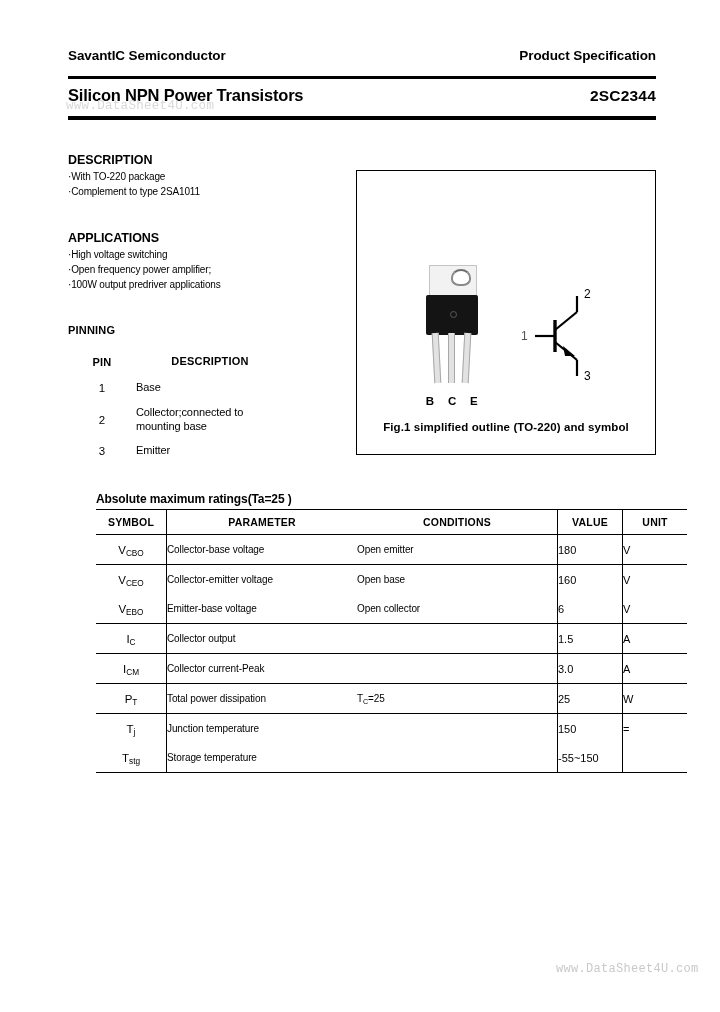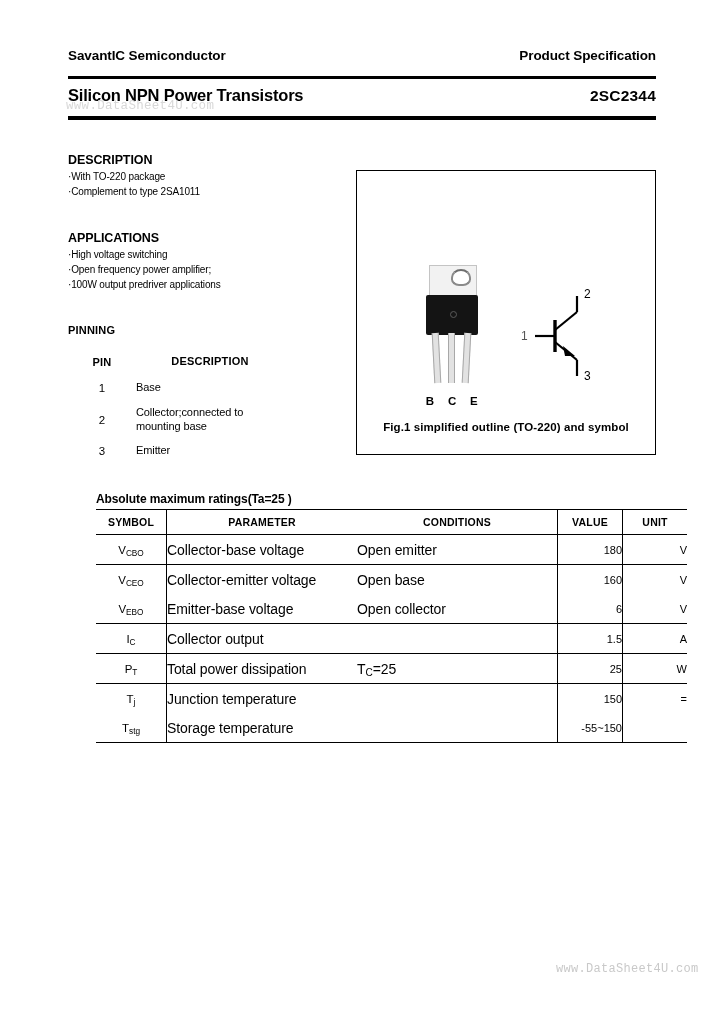--- a/index.html
+++ b/index.html
@@ -265,27 +265,27 @@
   .rt .vb { border-right: 1.4px solid #000; }
   .rt .hb-top { border-top: 1.4px solid #000; }
   .rt .hb { border-bottom: 1.4px solid #000; }
   .cell-sym {
     text-align: center;
     font-size: 11.5px;
     vertical-align: middle;
     height: 29px;
   }
   .cell-txt {
-    font-size: 14px;
+    font-size: 10px;
     padding-left: 8px;
     letter-spacing: -0.1px;
     vertical-align: middle;
   }
   .cell-ctr {
-    text-align: right;
+    text-align: left;
     font-size: 11px;
     vertical-align: middle;
   }
   .rt-head td {
     font-weight: bold;
     font-size: 10.5px;
     letter-spacing: 0.2px;
     text-align: center;
     height: 24px;
     vertical-align: middle;
@@ -441,20 +441,29 @@
       <tr>
         <td class="cell-sym c-sym vb hb">
           <span>I</span><sub>C</sub>
         </td>
         <td class="cell-txt c-par hb">Collector output</td>
         <td class="cell-txt c-con vb hb"></td>
         <td class="cell-ctr c-val vb hb">1.5</td>
         <td class="cell-ctr c-uni hb">A</td>
       </tr>
 
+      <tr>
+        <td class="cell-sym c-sym vb hb">
+          <span>I</span><sub>CM</sub>
+        </td>
+        <td class="cell-txt c-par hb">Collector current-Peak</td>
+        <td class="cell-txt c-con vb hb"></td>
+        <td class="cell-ctr c-val vb hb">3.0</td>
+        <td class="cell-ctr c-uni hb">A</td>
+      </tr>
 
       <tr>
         <td class="cell-sym c-sym vb hb">
           <span>P</span><sub>T</sub>
         </td>
         <td class="cell-txt c-par hb">Total power dissipation</td>
         <td class="cell-txt c-con vb hb">
           <span>T</span><sub>C</sub><span>=25</span><span class="deg-gap"></span>
         </td>
         <td class="cell-ctr c-val vb hb">25</td>

